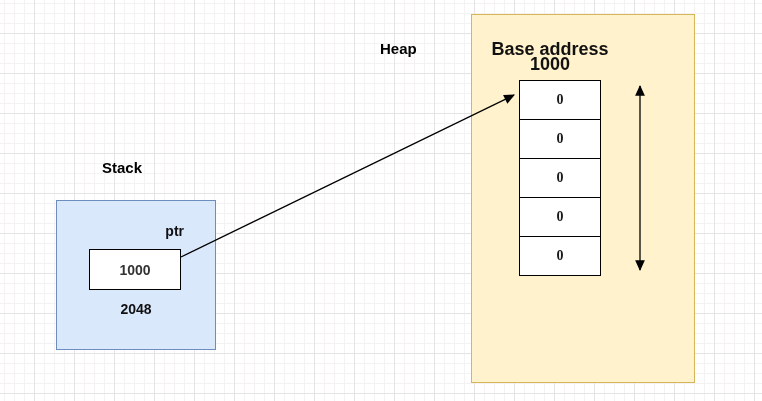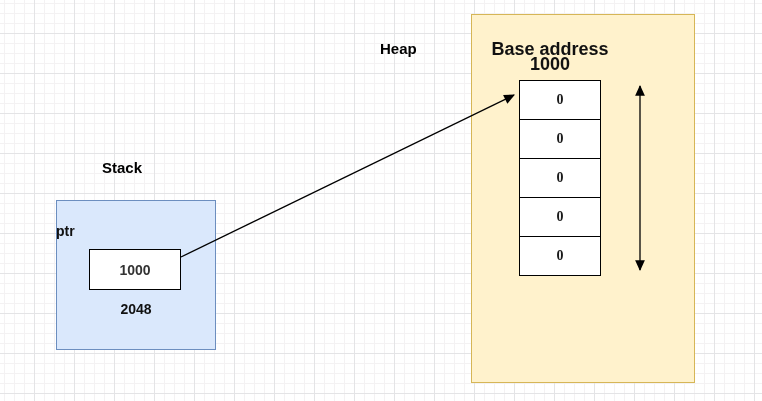--- a/index.html
+++ b/index.html
@@ -82,21 +82,21 @@
     left: 56px; top: 200px;
     width: 160px; height: 150px;
     background: #dae8fc;
     border: 1px solid #6c8ebf;
   }
 
   .ptr-label {
     position: absolute;
     left: 56px; top: 223px;
     width: 128px;
-    text-align: left;
+    text-align: right;
     font-size: 14px;
     font-weight: bold;
     color: #111111;
   }
 
   .ptr-value-box {
     position: absolute;
     left: 89px; top: 249px;
     width: 92px; height: 41px;
     background: #ffffff;

